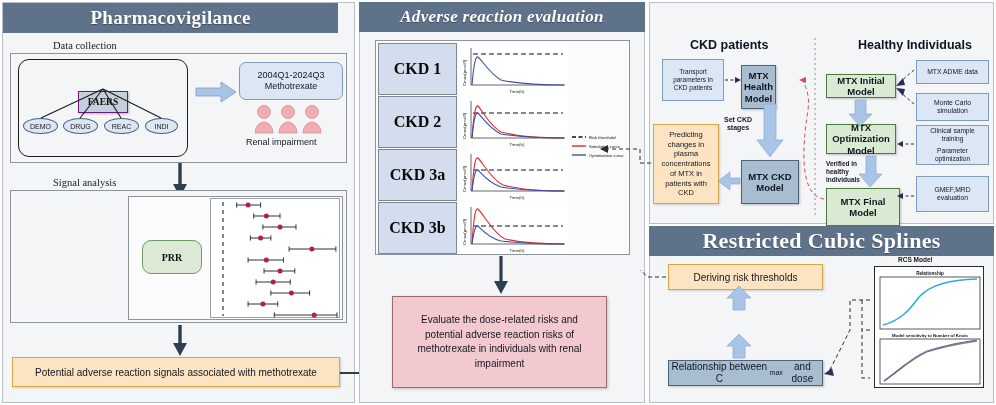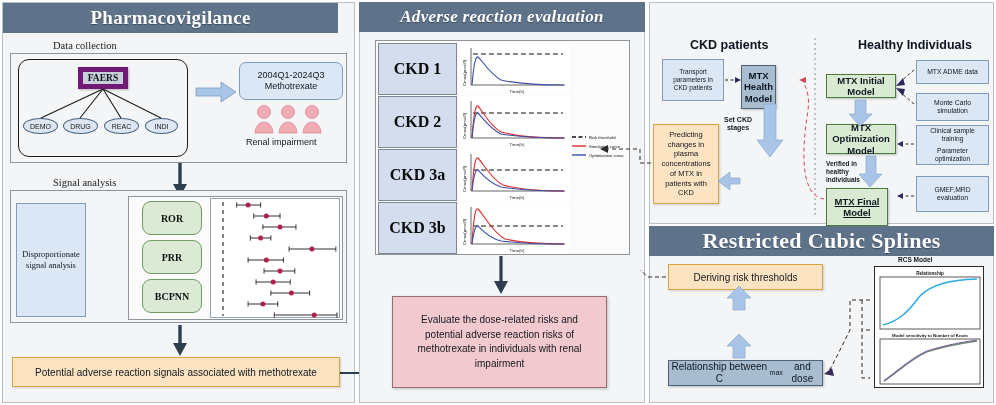--- a/index.html
+++ b/index.html
@@ -12,24 +12,24 @@
        display:flex;align-items:center;justify-content:center;}
   .hdr span{color:#fff;font-family:"Liberation Serif", serif;font-weight:bold;
             font-size:19px;letter-spacing:.3px;text-shadow:0 1px 1px rgba(0,0,0,.35);}
   .hdr.small span{font-size:17px;}
 
   .secLabel{position:absolute;font-family:"Liberation Serif", serif;font-size:10.5px;color:#1a1a1a;margin-left:43px;}
   .secBox{position:absolute;border:1px solid #8d949c;background:#f4f5f7;box-sizing:border-box;}
 
   .roundBox{position:absolute;border:1.6px solid #1c1c1c;border-radius:11px;
             background:#f4f5f7;box-sizing:border-box;}
-  .faers{position:absolute;background:#c6cfdb;border:5px solid #701a75;
+  .faers{position:absolute;background:#c6cfdb;border:1px solid #701a75;
          display:flex;align-items:center;justify-content:center;
          font-family:"Liberation Serif", serif;font-size:9.5px;font-weight:bold;
-         box-shadow:1px 1px 2px rgba(0,0,0,.25);box-sizing:border-box;}
+         box-shadow:1px 1px 2px rgba(0,0,0,.25);box-sizing:border-box;margin-top:24px;}
   .ell{position:absolute;border:1px solid #4a6persistent;border:1px solid #44617f;background:#dde6f2;
        border-radius:50%;display:flex;align-items:center;justify-content:center;
        font-family:"Liberation Sans",sans-serif;font-size:7px;color:#1a1a1a;box-sizing:border-box;}
 
   .bluebox{position:absolute;background:#dbe7f5;border:1px solid #7f9cc0;box-sizing:border-box;
            display:flex;align-items:center;justify-content:center;text-align:center;
            font-size:8px;line-height:1.25;color:#12181f;}
   .bluebox.rnd{border-radius:7px;font-size:9px;}
   .greenbox{position:absolute;background:#dbe9d5;border:1px solid #6f9c63;box-sizing:border-box;
             display:flex;align-items:center;justify-content:center;text-align:center;
@@ -127,30 +127,24 @@
       <path d="M372,373 L385,373"></path>
     </g>
     <path d="M383,368 L397,373 L383,378 Z" fill="#2c3e50"></path>
   </svg>
 
   <div class="sublbl" style="left:246px;top:137px;width:140px;font-weight:normal;font-size:9px;text-align:left;">Renal impairment</div>
 
   <div class="secLabel" style="left:10px;top:177px;">Signal analysis</div>
   <div class="secBox" style="left:10px;top:190px;width:337px;height:133px;"></div>
 
-  <div class="bluebox" style="left:16px;top:203px;width:70px;height:114px;flex-direction:column;font-family:'Liberation Serif',serif;font-size:8.5px;">
-    <div>Disproportionate</div>
-    <div>signal analysis</div>
-  </div>
 
   <div class="secBox" style="left:128px;top:196px;width:215px;height:124px;background:#fbfbfb;"></div>
 
-  <div class="greenbox" style="left:142px;top:201px;width:60px;height:34px;">ROR</div>
   <div class="greenbox" style="left:142px;top:240px;width:60px;height:34px;">PRR</div>
-  <div class="greenbox" style="left:142px;top:279px;width:60px;height:34px;">BCPNN</div>
 
   <div class="chartbox" style="left:210px;top:198px;width:130px;height:120px;">
     <svg viewBox="0 0 130 120" width="130" height="120">
       <line x1="12" y1="3" x2="12" y2="117" stroke="#333" stroke-width="1.2" stroke-dasharray="4,4"></line>
       <g id="forestG" stroke="#333" stroke-width="1.1" fill="none">
           <line x1="25.68" x2="49.620000000000005" y1="6" y2="6" stroke="#333" stroke-width="1"></line>
           <line x1="25.68" x2="25.68" y1="3.4" y2="8.6" stroke="#333" stroke-width="1"></line>
           <line x1="49.620000000000005" x2="49.620000000000005" y1="3.4" y2="8.6" stroke="#333" stroke-width="1"></line>
           <circle cx="37.08" cy="6" r="2.5" fill="#b2204a" stroke="none"></circle>
           <line x1="42.78" x2="69" y1="17" y2="17" stroke="#333" stroke-width="1"></line>
@@ -273,26 +267,27 @@
 
   <div class="pinkbox" style="left:392px;top:296px;width:215px;height:92px;padding:0 8px;">Evaluate the dose-related risks and potential adverse reaction risks of methotrexate in individuals with renal impairment</div>
 
   <div class="panel" style="left:649px;top:2px;width:345px;height:222px;"></div>
 
   <div class="grpTitle" style="left:690px;top:38px;">CKD patients</div>
   <div class="grpTitle" style="left:858px;top:38px;">Healthy Individuals</div>
 
   <div class="bluebox" style="left:662px;top:59px;width:62px;height:42px;padding:0 3px;font-size:6.5px;">Transport parameters in CKD patients</div>
   <div class="slatebox" style="left:741px;top:57px;width:35px;height:44px;padding:3px 3px;margin-top:8px;">MTX Health Model</div>
+  <div class="slatebox" style="left:741px;top:160px;width:58px;height:44px;padding:0 3px;">MTX CKD Model</div>
   <div class="sublbl" style="left:718px;top:116px;width:40px;font-size:7px;">Set CKD stages</div>
   <div class="orangebox" style="left:653px;top:124px;width:66px;height:80px;padding:0 21px;font-size:7.5px;">Predicting changes in plasma concentrations of MTX in patients with CKD</div>
 
   <div class="greenbox2" style="left:826px;top:74px;width:70px;height:24px;padding:0 3px;">MTX Initial Model</div>
   <div class="greenbox2" style="left:826px;top:124px;width:70px;height:30px;padding:0 3px;">MTX Optimization Model</div>
-  <div class="greenbox2" style="left:826px;top:188px;width:62px;height:22px;padding:18px 3px;text-decoration:underline;">MTX Final Model</div>
+  <div class="greenbox2" style="left:826px;top:188px;width:74px;height:22px;padding:18px 3px;">MTX Final Model</div>
   <div class="tinylbl" style="left:826px;top:160px;width:42px;">Verified in healthy individuals</div>
 
   <div class="bluebox" style="left:916px;top:60px;width:73px;height:24px;padding:0 3px;font-size:6.8px;">MTX ADME data</div>
   <div class="bluebox" style="left:916px;top:93px;width:73px;height:28px;padding:0 3px;font-size:6.8px;">Monte Carlo simulation</div>
   <div class="bluebox" style="left:916px;top:125px;width:73px;height:40px;padding:0 3px;font-size:6.6px;flex-direction:column;gap:4px;">
     <div>Clinical sample training</div>
     <div>Parameter optimization</div>
   </div>
   <div class="bluebox" style="left:916px;top:176px;width:73px;height:36px;padding:0 3px;font-size:6.8px;">GMEF,MRD evaluation</div>
 

